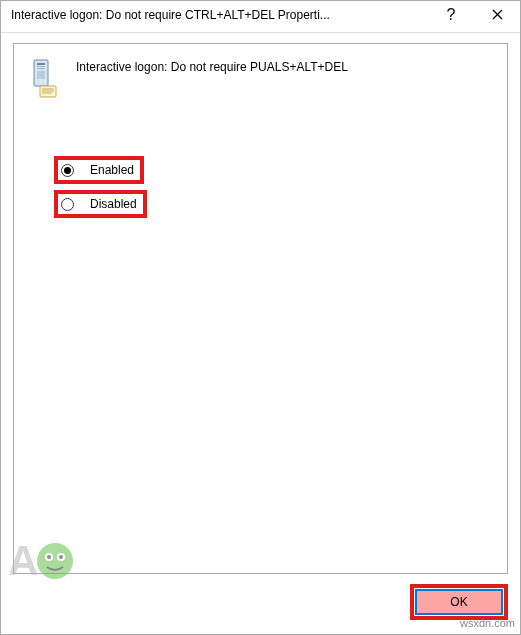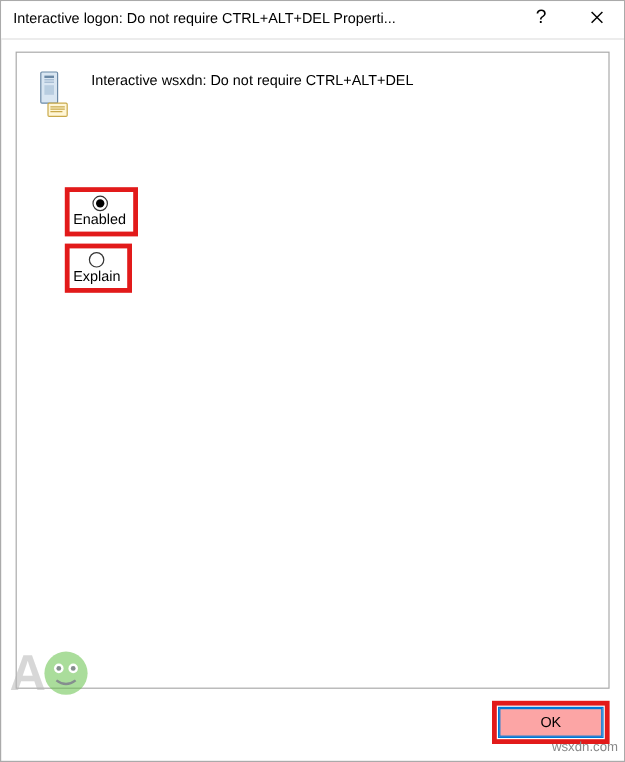--- a/index.html
+++ b/index.html
@@ -105,26 +105,25 @@
       font-size: 12px;
       padding-top: 2px;
     }
     .radio-group {
       margin-top: 58px;
       margin-left: 26px;
     }
     .radio-option {
       display: flex;
       align-items: center;
-      gap: 0;
+      gap: 16px;
       padding: 3px 6px 3px 3px;
       width: fit-content;
       margin-bottom: 6px;
       position: relative;
-      flex-direction: column;
     }
     .radio-option.highlighted {
       border: 4px solid #e21a1a;
     }
     .radio-circle {
       width: 13px;
       height: 13px;
       border: 1px solid #333;
       border-radius: 50%;
       display: inline-flex;
@@ -226,33 +225,33 @@
             <rect x="9" y="5" width="8" height="2" fill="#6b89a6"></rect>
             <rect x="9" y="8" width="8" height="1" fill="#9db5cc"></rect>
             <rect x="9" y="10" width="8" height="1" fill="#9db5cc"></rect>
             <rect x="9" y="13" width="8" height="8" fill="#b8cde0"></rect>
             <rect x="12" y="28" width="16" height="11" rx="1" fill="#fff6d6" stroke="#c9a94a" stroke-width="1"></rect>
             <line x1="14" y1="31" x2="26" y2="31" stroke="#c9a94a" stroke-width="1"></line>
             <line x1="14" y1="33" x2="26" y2="33" stroke="#c9a94a" stroke-width="1"></line>
             <line x1="14" y1="35" x2="24" y2="35" stroke="#c9a94a" stroke-width="1"></line>
           </svg>
         </div>
-        <div class="policy-title">Interactive wsxdn: Do not require CTRL+ALT+DEL</div>
+        <div class="policy-title">Interactive logon: Do not require PUALS+ALT+DEL</div>
       </div>
 
       <div class="radio-group">
         <div class="radio-option highlighted">
           <span class="radio-circle">
             <span class="radio-dot"></span>
           </span>
           <span class="radio-label">Enabled</span>
         </div>
         <div class="radio-option highlighted">
           <span class="radio-circle"></span>
-          <span class="radio-label">Explain</span>
+          <span class="radio-label">Disabled</span>
         </div>
       </div>
 
     </div>
   </div>
 
   <div class="button-bar">
     <span class="btn-highlight">
       <button class="btn default">OK</button>
     </span>

